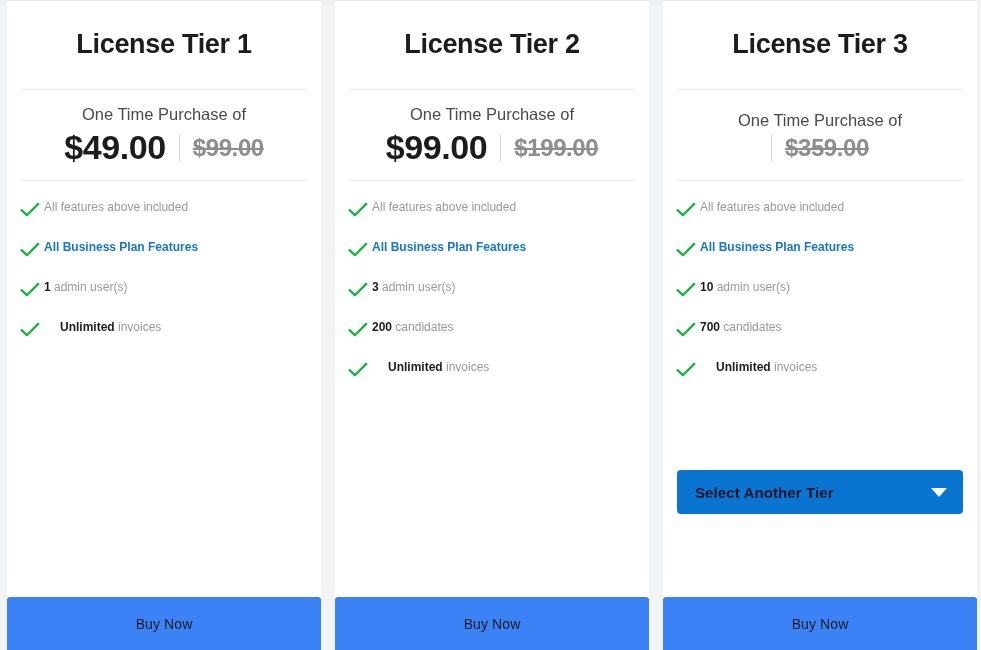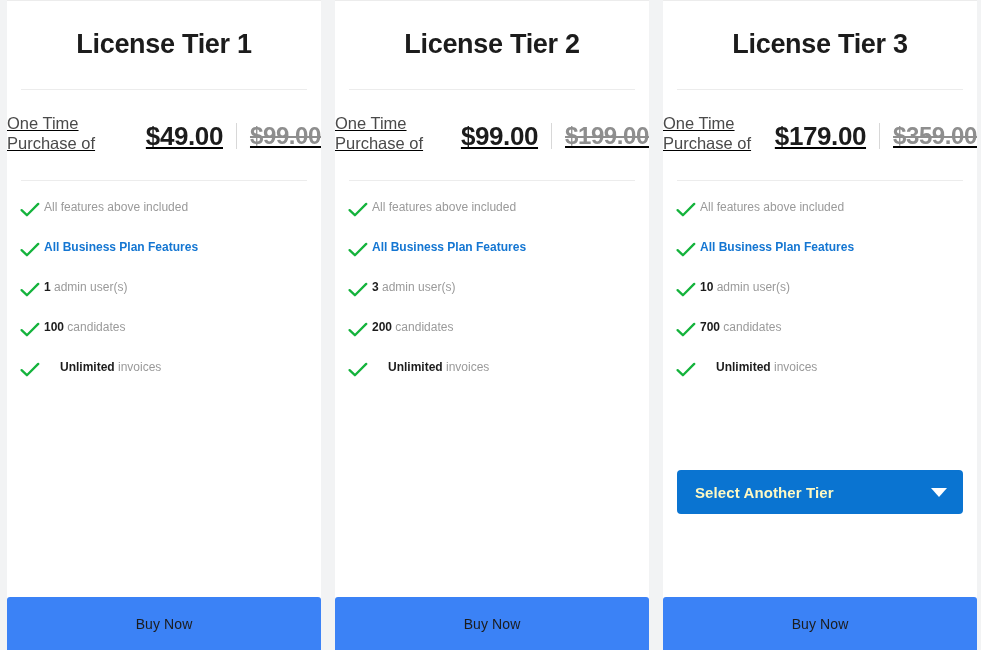--- a/index.html
+++ b/index.html
@@ -63,41 +63,40 @@
     height: 1px;
     background: #ececec;
     margin: 0 14px;
     flex: 0 0 1px;
   }
 
   
   .price-block {
     flex: 0 0 90px;
     display: flex;
-    flex-direction: row;
+    flex-direction: column;
     align-items: center;
     justify-content: center;
     padding-top: 2px;
     box-sizing: border-box;
-    text-decoration: underline;
   }
   .price-caption {
     font-size: 16.5px;
     color: #4a4a4a;
     margin-bottom: 4px;
     line-height: 1.2;
   }
   .price-row {
     display: flex;
     align-items: center;
     justify-content: center;
     gap: 13px;
   }
   .price-now {
-    font-size: 26px;
+    font-size: 34px;
     font-weight: bold;
     color: #1c1c1c;
     letter-spacing: -0.4px;
     line-height: 1.1;
   }
   .price-sep {
     width: 1px;
     height: 26px;
     background: #d8d8d8;
     display: block;
@@ -160,21 +159,21 @@
     border: none;
     border-radius: 4px;
     display: flex;
     align-items: center;
     justify-content: space-between;
     padding: 0 16px 0 18px;
     box-sizing: border-box;
     cursor: pointer;
   }
   .tier-select-label {
-    color: #fef9c3;
+    color: #0f172a;
     font-size: 15px;
     font-weight: bold;
     letter-spacing: 0.1px;
   }
   .chevron-down {
     width: 0;
     height: 0;
     border-left: 8px solid transparent;
     border-right: 8px solid transparent;
     border-top: 9px solid #ffffff;
@@ -242,28 +241,20 @@
               </svg>
             </span>
             <div class="feature-text"><span class="lead">1</span><span> admin user(s)</span></div>
           </div>
           <div class="feature">
             <span class="check-icon">
               <svg width="20" height="16" viewBox="0 0 20 16" xmlns="http://www.w3.org/2000/svg">
                 <path d="M1.6 8.1 L6.9 13.2 L18.2 1.9" fill="none" stroke="#14b33c" stroke-width="2.3" stroke-linecap="round" stroke-linejoin="round"></path>
               </svg>
             </span>
-            <div class="feature-text"><span class="lead">100</span><span> candidates</span></div>
-          </div>
-          <div class="feature">
-            <span class="check-icon">
-              <svg width="20" height="16" viewBox="0 0 20 16" xmlns="http://www.w3.org/2000/svg">
-                <path d="M1.6 8.1 L6.9 13.2 L18.2 1.9" fill="none" stroke="#14b33c" stroke-width="2.3" stroke-linecap="round" stroke-linejoin="round"></path>
-              </svg>
-            </span>
             <div class="feature-text"><span class="lead">Unlimited</span><span> invoices</span></div>
           </div>
         </div>
         <div class="spacer"></div>
         <button class="buy-now">Buy Now</button>
       </div>
       <div class="card">
         <div class="card-header">
           <div class="card-title">License Tier 2</div>
         </div>
@@ -323,21 +314,20 @@
         <button class="buy-now">Buy Now</button>
       </div>
       <div class="card">
         <div class="card-header">
           <div class="card-title">License Tier 3</div>
         </div>
         <div class="divider"></div>
         <div class="price-block">
           <div class="price-caption">One Time Purchase of</div>
           <div class="price-row">
-            <span class="price-now">$179.00</span>
             <span class="price-sep"></span>
             <span class="price-was">$359.00</span>
           </div>
         </div>
         <div class="divider"></div>
         <div class="features">
           <div class="feature">
             <span class="check-icon">
               <svg width="20" height="16" viewBox="0 0 20 16" xmlns="http://www.w3.org/2000/svg">
                 <path d="M1.6 8.1 L6.9 13.2 L18.2 1.9" fill="none" stroke="#14b33c" stroke-width="2.3" stroke-linecap="round" stroke-linejoin="round"></path>

